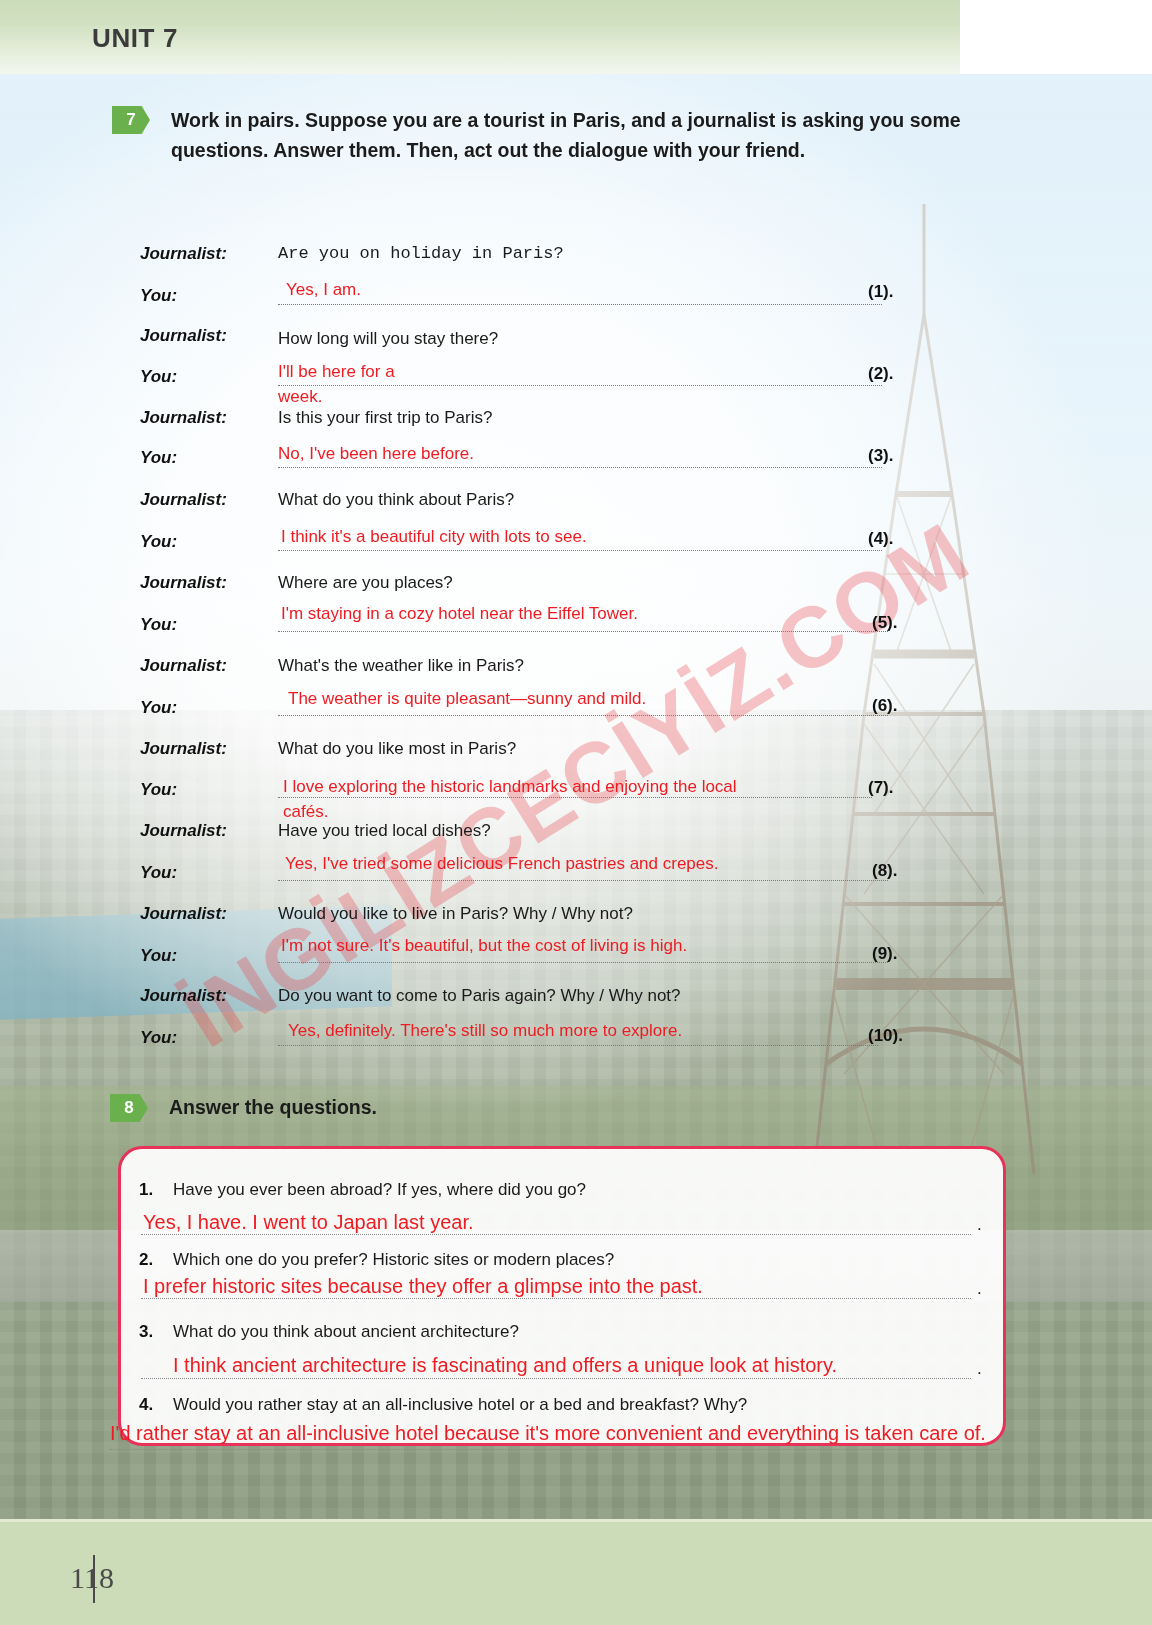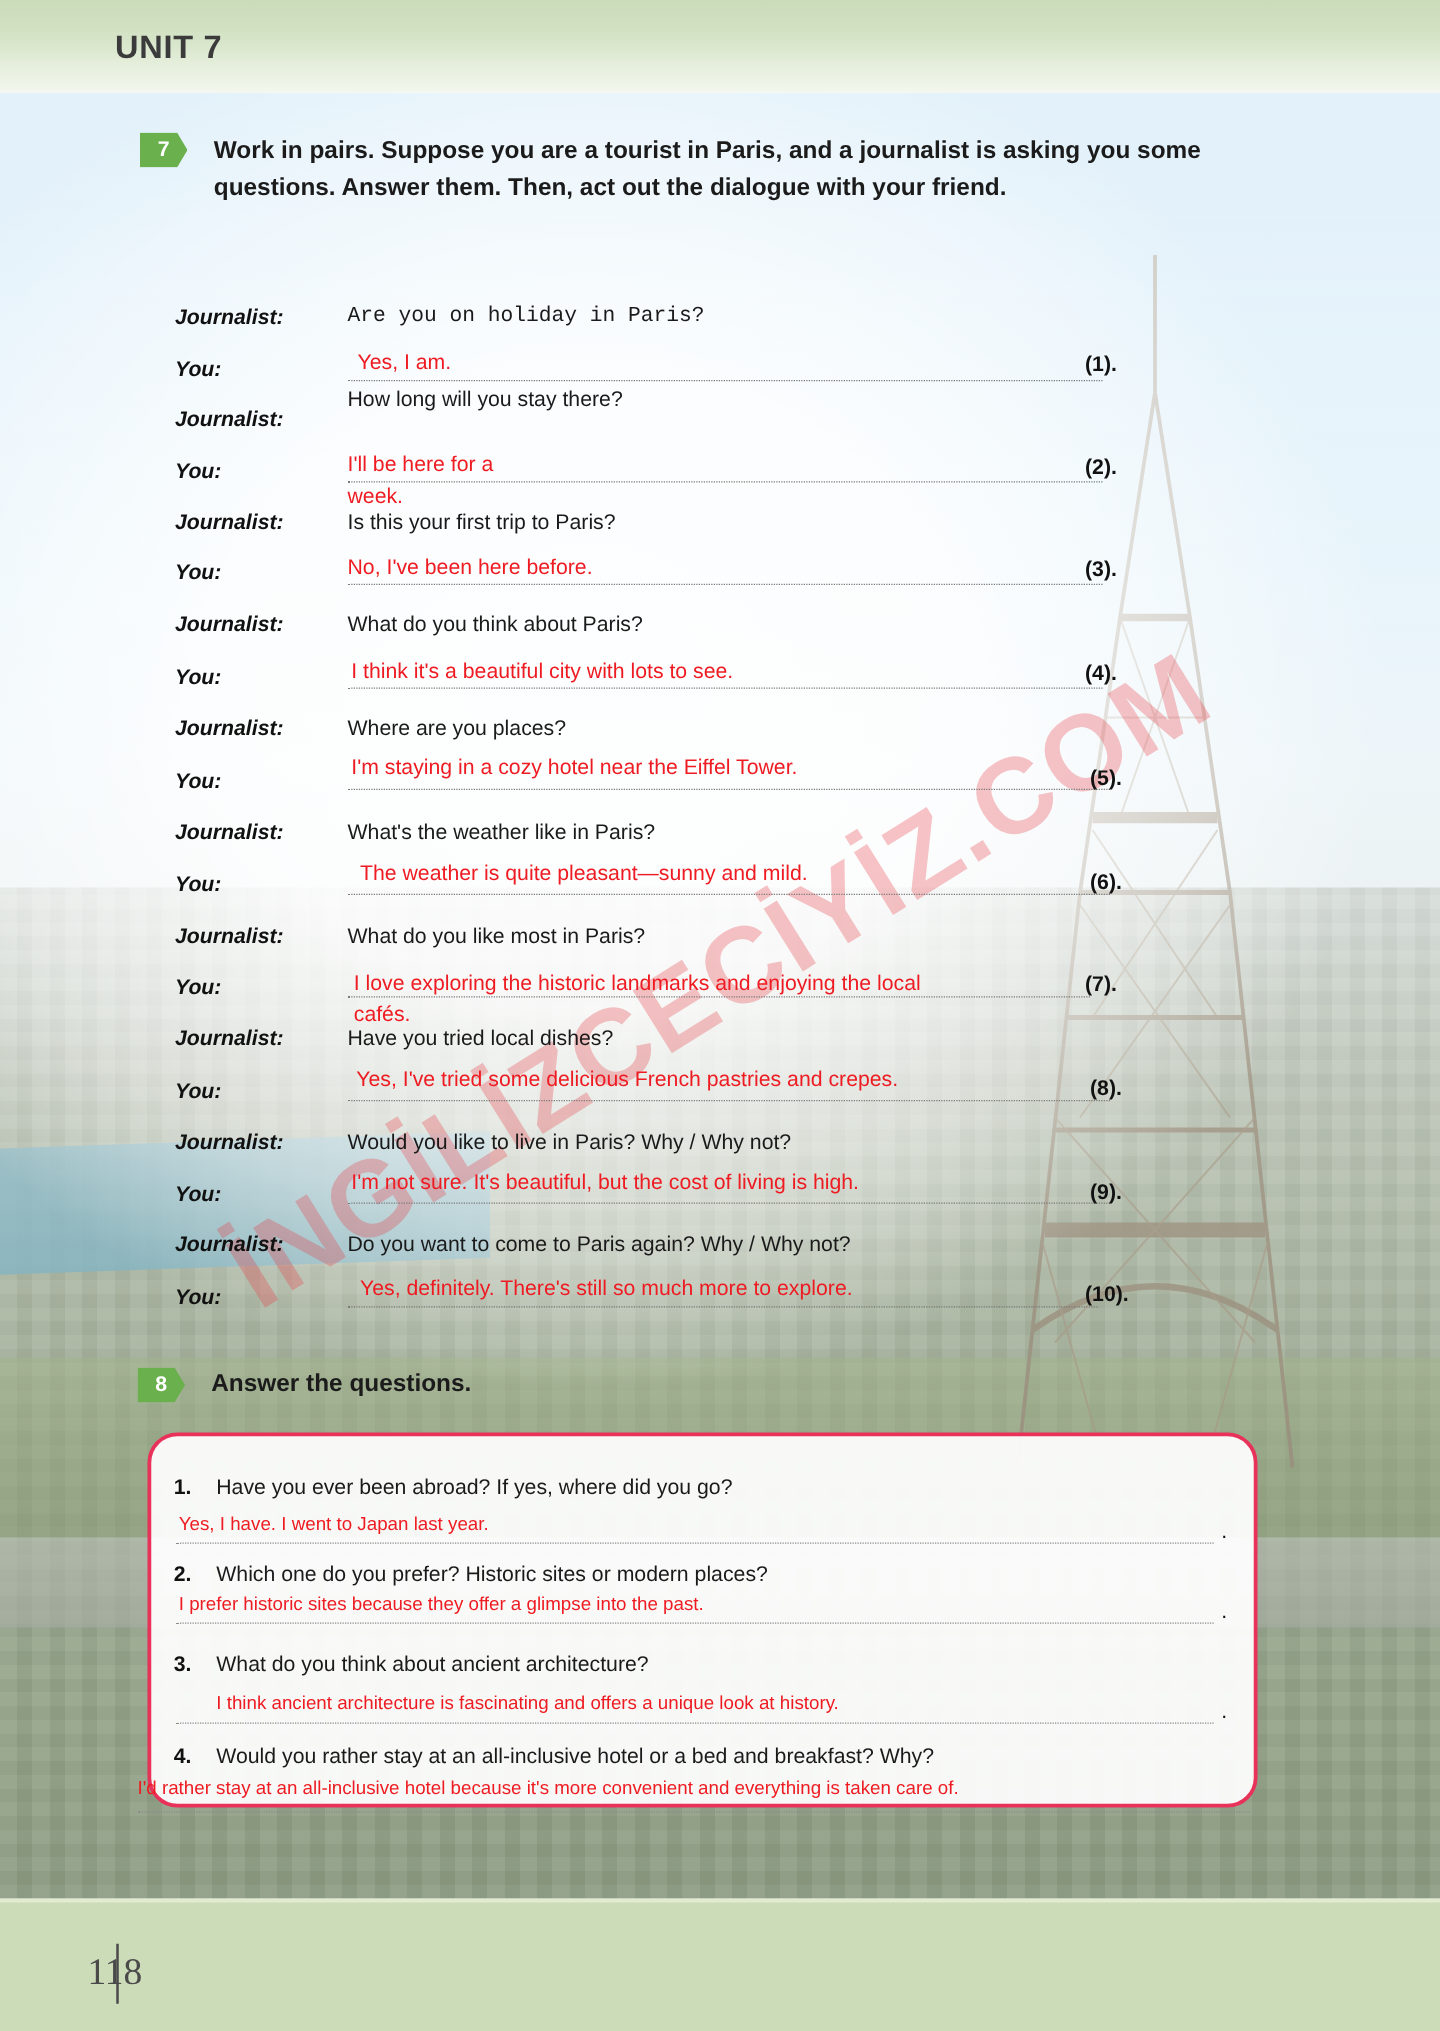--- a/index.html
+++ b/index.html
@@ -64,21 +64,21 @@
   .veil {
     position:absolute; left:0; top:74px; width:1152px; height:1445px;
     background:
       radial-gradient(ellipse 640px 560px at 470px 480px, rgba(255,255,255,.92) 0%, rgba(255,255,255,.86) 45%, rgba(255,255,255,.40) 78%, rgba(255,255,255,0) 100%),
       linear-gradient(180deg, rgba(255,255,255,.55) 0%, rgba(255,255,255,.30) 30%, rgba(255,255,255,.10) 55%, rgba(255,255,255,0) 75%);
     pointer-events:none;
   }
 
   
   .headerband {
-    position:absolute; left:0; top:0; width:1152px; height:74px;
+    position:absolute; left:0; top:0; width:960px; height:74px;
     background: linear-gradient(180deg,#cfe0bf 0%, #d5e4c7 42%, #e6efdd 72%, #f3f7ee 100%);
   }
   .headerband .tint {
     position:absolute; left:0; top:0; width:100%; height:26px;
     background: linear-gradient(180deg,#cbdcba,#d2e1c2);
   }
   .unit-title {
     position:absolute; left:92px; top:38px;
     transform: translateY(-50%);
     font-size: 26px; font-weight: bold; color:#3b3b3b;
@@ -170,21 +170,21 @@
     position:absolute;
     font-size:17px; color:#1a1a1a; white-space:nowrap;
   }
   .qansline {
     position:absolute;
     border-bottom: 1px dotted #8a8a8a;
     height:1px;
   }
   .qans {
     position:absolute;
-    font-size:15px; color:#ee1c22; white-space:nowrap;text-align:center;
+    font-size:20px; color:#ee1c22; white-space:nowrap;text-align:center;
   }
   .period { position:absolute; font-size:17px; color:#111; }
 
   
   .watermark {
     position:absolute; left:50%; top:50%;
     transform: translate(-50%,-50%) rotate(-32deg);
     font-size: 86px; font-weight:bold; letter-spacing: 2px;
     color: rgba(232,60,70,.30);
     white-space:nowrap;
@@ -251,21 +251,21 @@
       <div class="speaker" style="top:8px;">Journalist:</div>
       <div class="qtext" style="top:8px;font-family:Liberation Mono, monospace;">Are you on holiday in Paris?</div>
       <div class="speaker" style="top:50px;">You:</div>
       <div class="ansline" style="top:67px; left:138px; right:48px;"></div>
       <div class="ans" style="top:44px; left:146px;">Yes, I am.</div>
       <div class="marker" style="top:46px; left:728px;">(1).</div>
     </div>
 
     <div class="row">
       <div class="speaker" style="top:90px;">Journalist:</div>
-      <div class="qtext" style="top:74px;text-align:right;">How long will you stay there?</div>
+      <div class="qtext" style="top:93px;text-align:right;">How long will you stay there?</div>
       <div class="speaker" style="top:131px;">You:</div>
       <div class="ansline" style="top:148px; left:138px; right:48px;"></div>
       <div class="ans" style="top:126px; left:138px;">I'll be here for a</div>
       <div class="ans" style="top:151px; left:138px;">week.</div>
       <div class="marker" style="top:128px; left:728px;">(2).</div>
     </div>
 
     <div class="row">
       <div class="speaker" style="top:172px;">Journalist:</div>
       <div class="qtext" style="top:172px;text-align:right;">Is this your first trip to Paris?</div>

